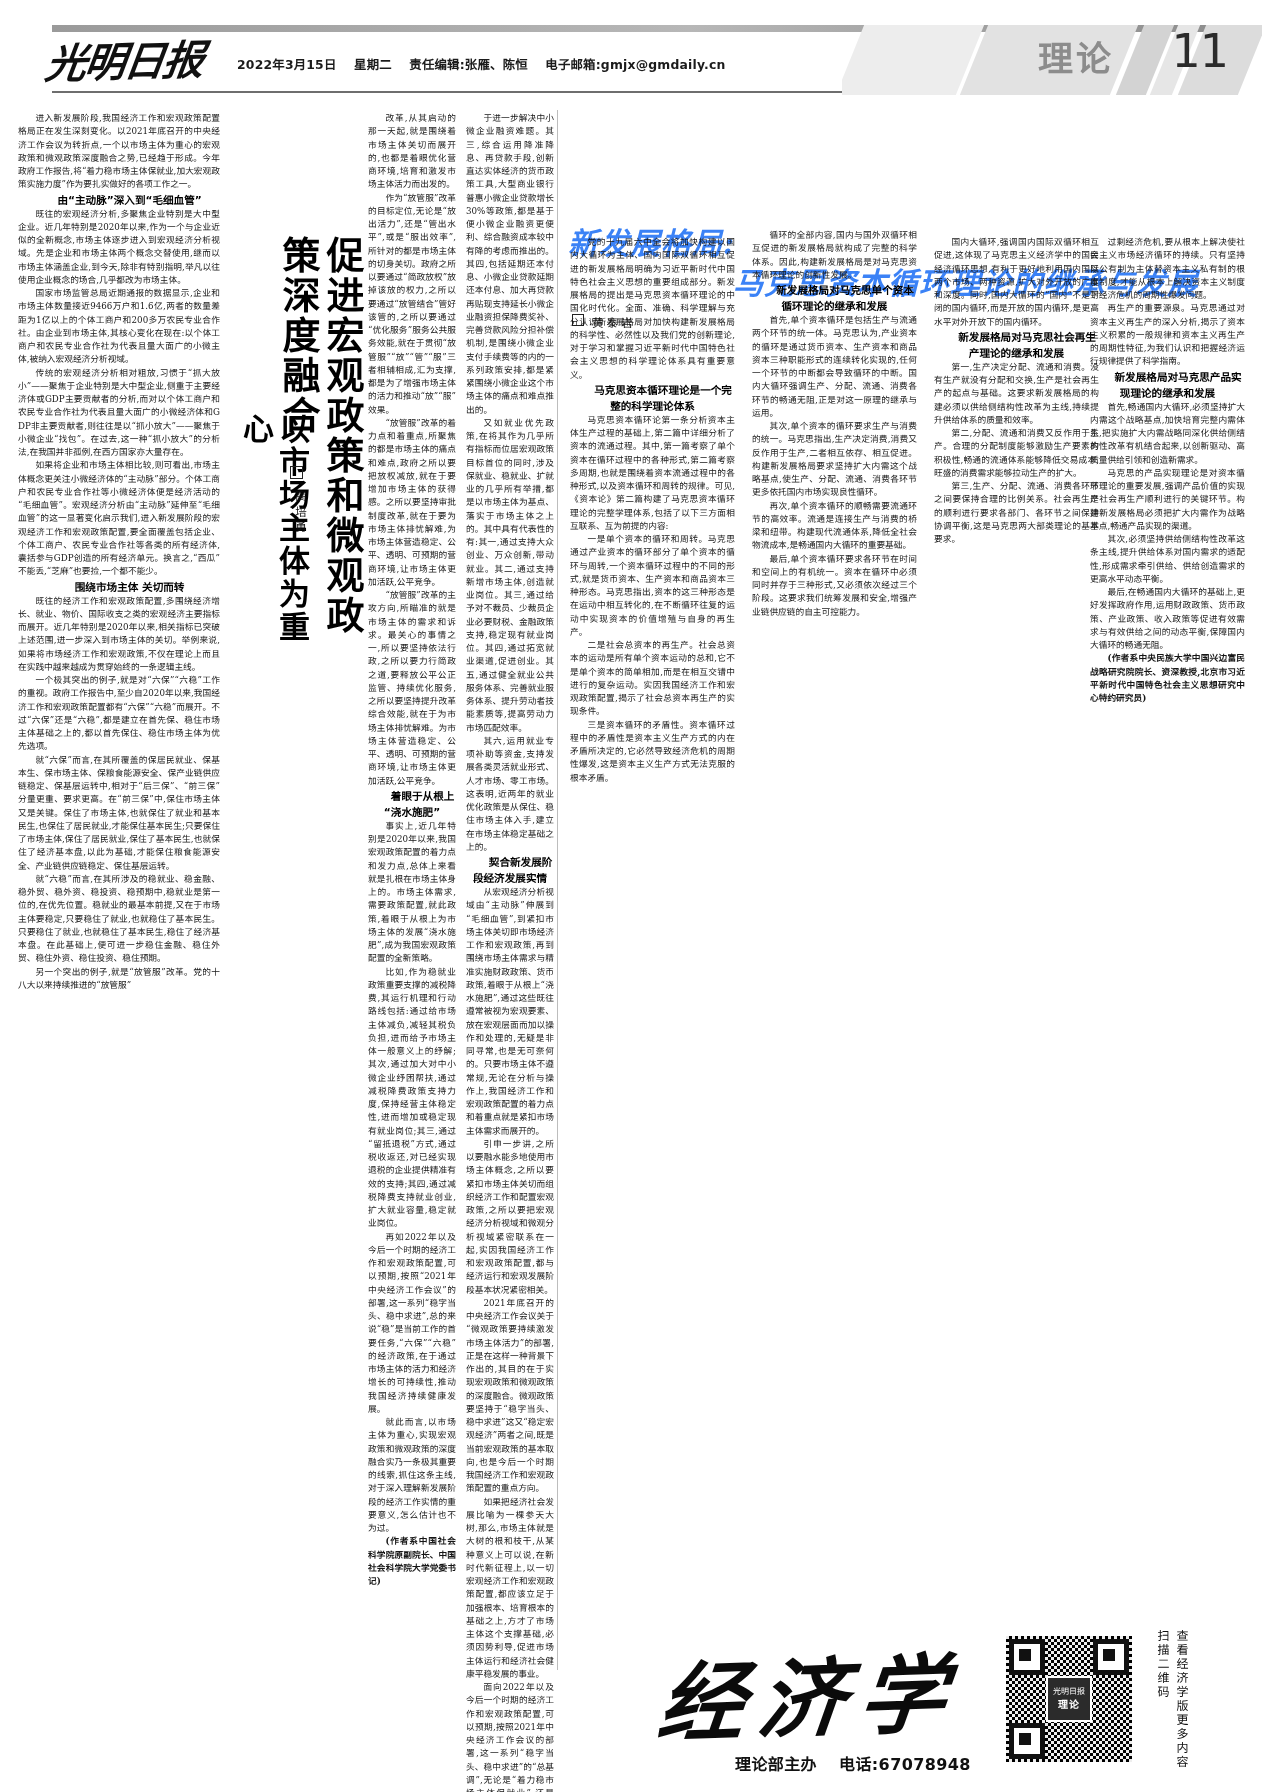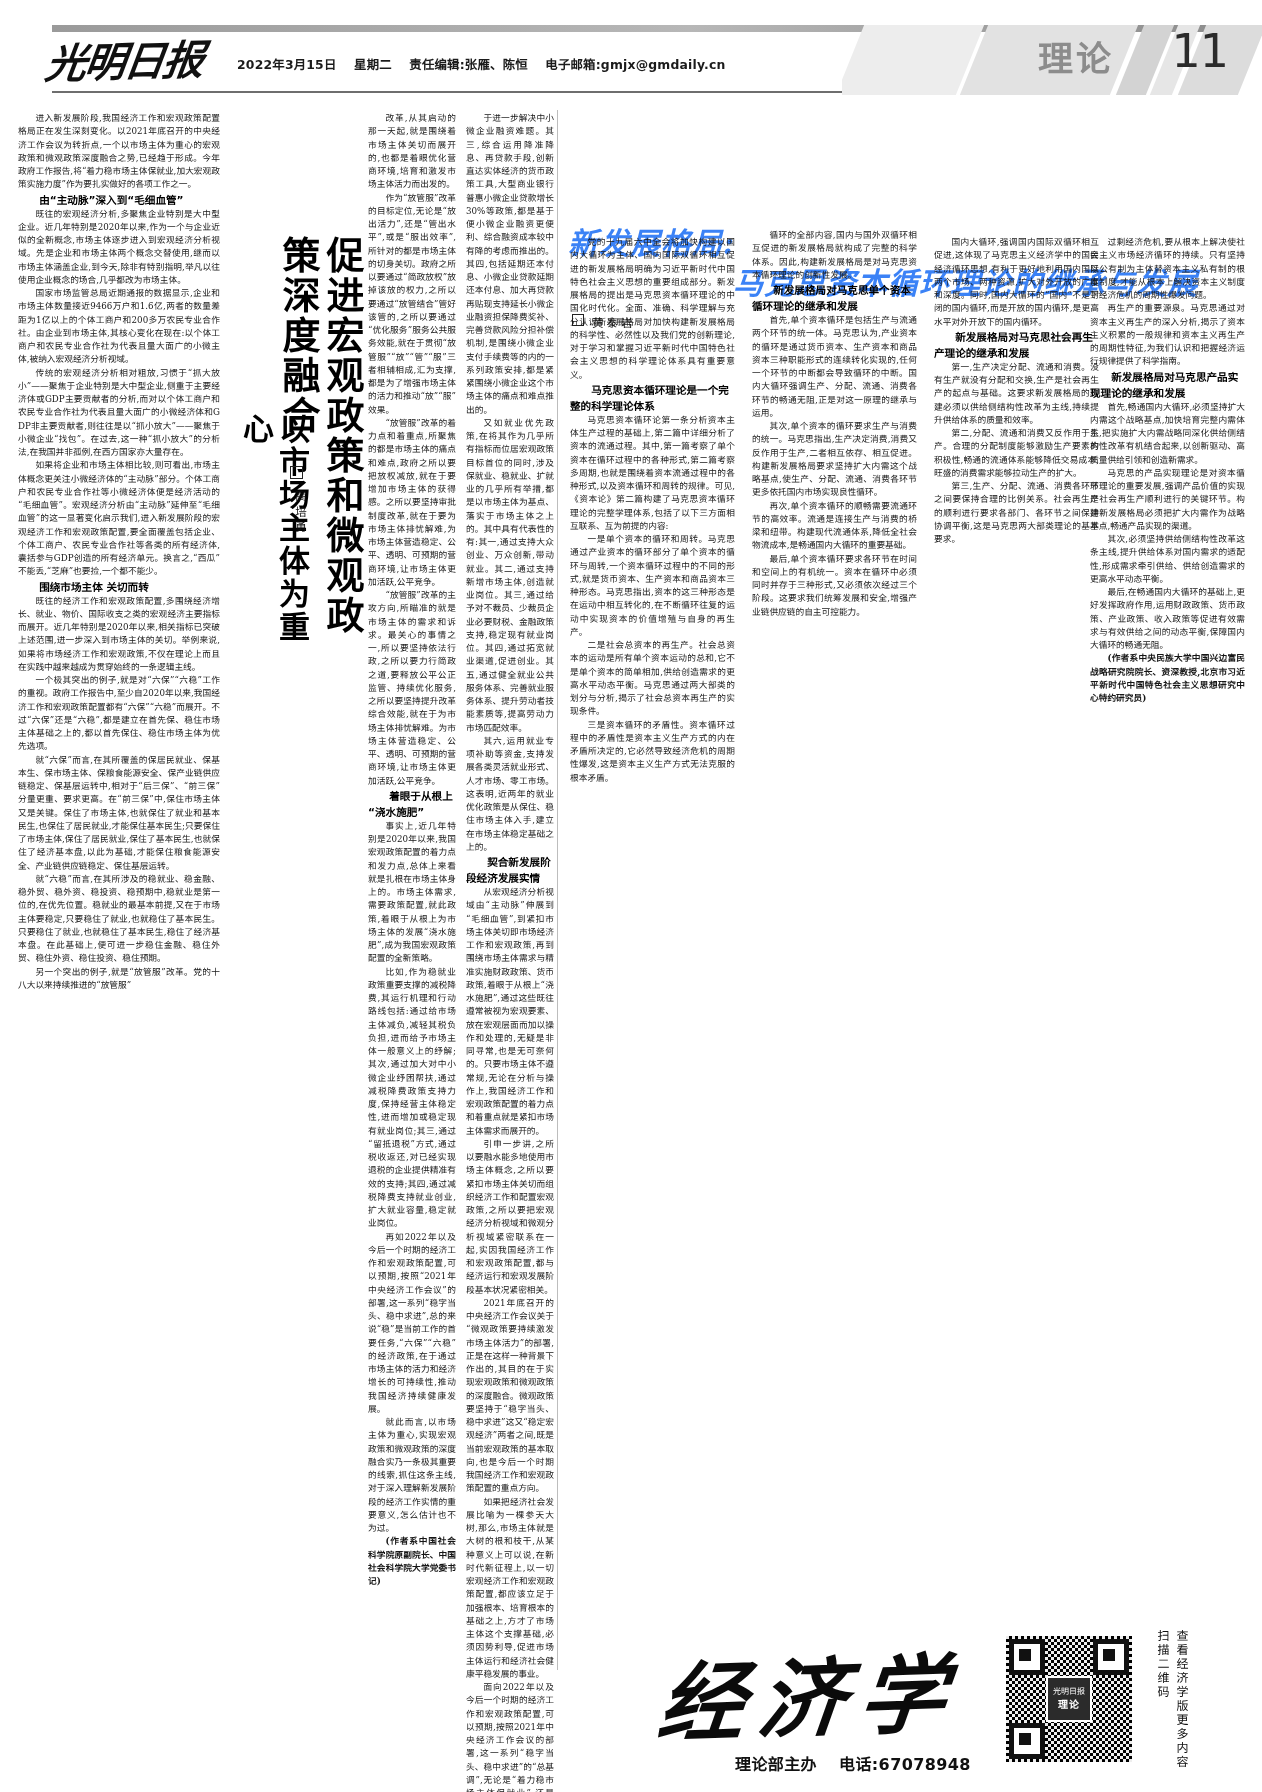--- a/index.html
+++ b/index.html
@@ -60,21 +60,21 @@
     position:absolute;
     font-family:"DejaVu Serif","Liberation Serif",serif;
     font-size:8.7px;line-height:13.25px;
     text-align:justify;text-justify:inter-ideograph;
     color:#161616;
     word-break:break-all;
     -webkit-hyphens:none;hyphens:none;
   }
   .col p{margin:0 0 0 0;text-indent:2em;}
   .sub{
-    display:block;text-indent:0;text-align:left;
+    display:block;text-indent:0;text-align:center;
     font-weight:700;font-size:10.6px;line-height:16px;
     margin:7px 0 6px 0;color:#000;
     font-family:"DejaVu Sans","Liberation Sans",sans-serif;
   }
   .src{display:block;text-indent:0;margin-top:5px;font-weight:700;}
 
   
   .vtitle-wrap{position:absolute;left:232px;top:112px;width:132px;height:470px;}
   .vtitle{
     writing-mode:vertical-rl;text-orientation:upright;
@@ -229,21 +229,21 @@
   </div>
   <div class="rbyline">
     <span class="rbox"></span><span>黄泰岩</span>
   </div>
 
   <div class="col" style="left:570px;top:140px;width:165px;">
     <p>党的十九届六中全会将加快构建以国内大循环为主体、国内国际双循环相互促进的新发展格局明确为习近平新时代中国特色社会主义思想的重要组成部分。新发展格局的提出是马克思资本循环理论的中国化时代化。全面、准确、科学理解与充分认识新发展格局对加快构建新发展格局的科学性、必然性以及我们党的创新理论,对于学习和掌握习近平新时代中国特色社会主义思想的科学理论体系具有重要意义。</p>
     <p class="sub">马克思资本循环理论是一个完整的科学理论体系</p>
     <p>马克思资本循环论第一条分析资本主体生产过程的基础上,第二篇中详细分析了资本的流通过程。其中,第一篇考察了单个资本在循环过程中的各种形式,第二篇考察多周期,也就是围绕着资本流通过程中的各种形式,以及资本循环和周转的规律。可见,《资本论》第二篇构建了马克思资本循环理论的完整学理体系,包括了以下三方面相互联系、互为前提的内容:</p>
     <p>一是单个资本的循环和周转。马克思通过产业资本的循环部分了单个资本的循环与周转,一个资本循环过程中的不同的形式,就是货币资本、生产资本和商品资本三种形态。马克思指出,资本的这三种形态是在运动中相互转化的,在不断循环往复的运动中实现资本的价值增殖与自身的再生产。</p>
-    <p>二是社会总资本的再生产。社会总资本的运动是所有单个资本运动的总和,它不是单个资本的简单相加,供给创造需求的更高水平动态平衡。马克思通过两大部类的划分与分析,揭示了社会总资本再生产的实现条件。</p>
+    <p>二是社会总资本的再生产。社会总资本的运动是所有单个资本运动的总和,它不是单个资本的简单相加,而是在相互交错中进行的复杂运动。实因我国经济工作和宏观政策配置,揭示了社会总资本再生产的实现条件。</p>
     <p>三是资本循环的矛盾性。资本循环过程中的矛盾性是资本主义生产方式的内在矛盾所决定的,它必然导致经济危机的周期性爆发,这是资本主义生产方式无法克服的根本矛盾。</p>
   </div>
 
   <div class="col" style="left:752px;top:133px;width:165px;">
     <p>循环的全部内容,国内与国外双循环相互促进的新发展格局就构成了完整的科学体系。因此,构建新发展格局是对马克思资本循环理论的创新性发展。</p>
     <p class="sub">新发展格局对马克思单个资本循环理论的继承和发展</p>
     <p>首先,单个资本循环是包括生产与流通两个环节的统一体。马克思认为,产业资本的循环是通过货币资本、生产资本和商品资本三种职能形式的连续转化实现的,任何一个环节的中断都会导致循环的中断。国内大循环强调生产、分配、流通、消费各环节的畅通无阻,正是对这一原理的继承与运用。</p>
     <p>其次,单个资本的循环要求生产与消费的统一。马克思指出,生产决定消费,消费又反作用于生产,二者相互依存、相互促进。构建新发展格局要求坚持扩大内需这个战略基点,使生产、分配、流通、消费各环节更多依托国内市场实现良性循环。</p>
     <p>再次,单个资本循环的顺畅需要流通环节的高效率。流通是连接生产与消费的桥梁和纽带。构建现代流通体系,降低全社会物流成本,是畅通国内大循环的重要基础。</p>
     <p>最后,单个资本循环要求各环节在时间和空间上的有机统一。资本在循环中必须同时并存于三种形式,又必须依次经过三个阶段。这要求我们统筹发展和安全,增强产业链供应链的自主可控能力。</p>

